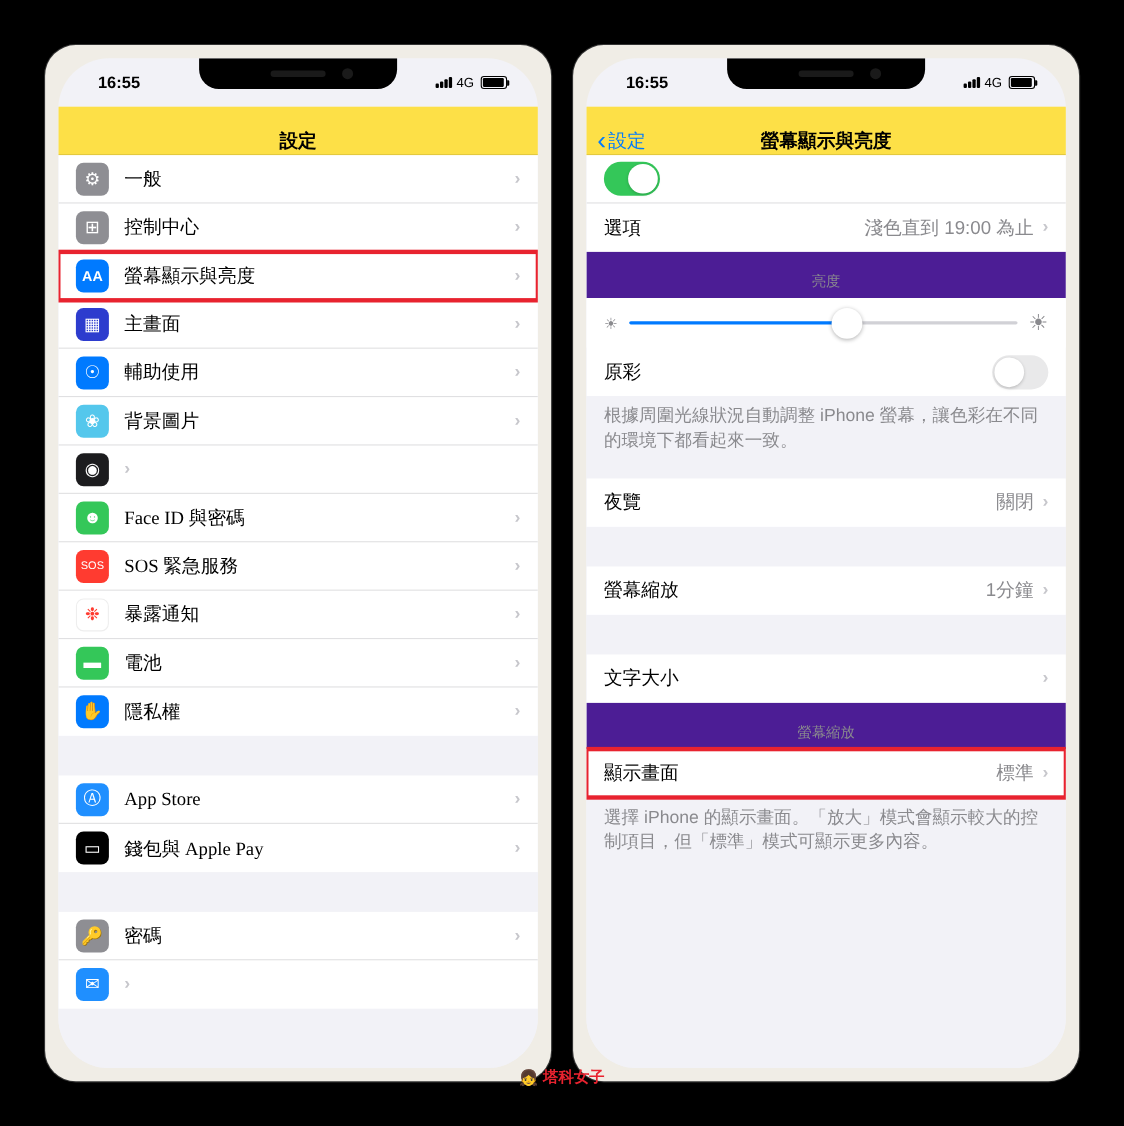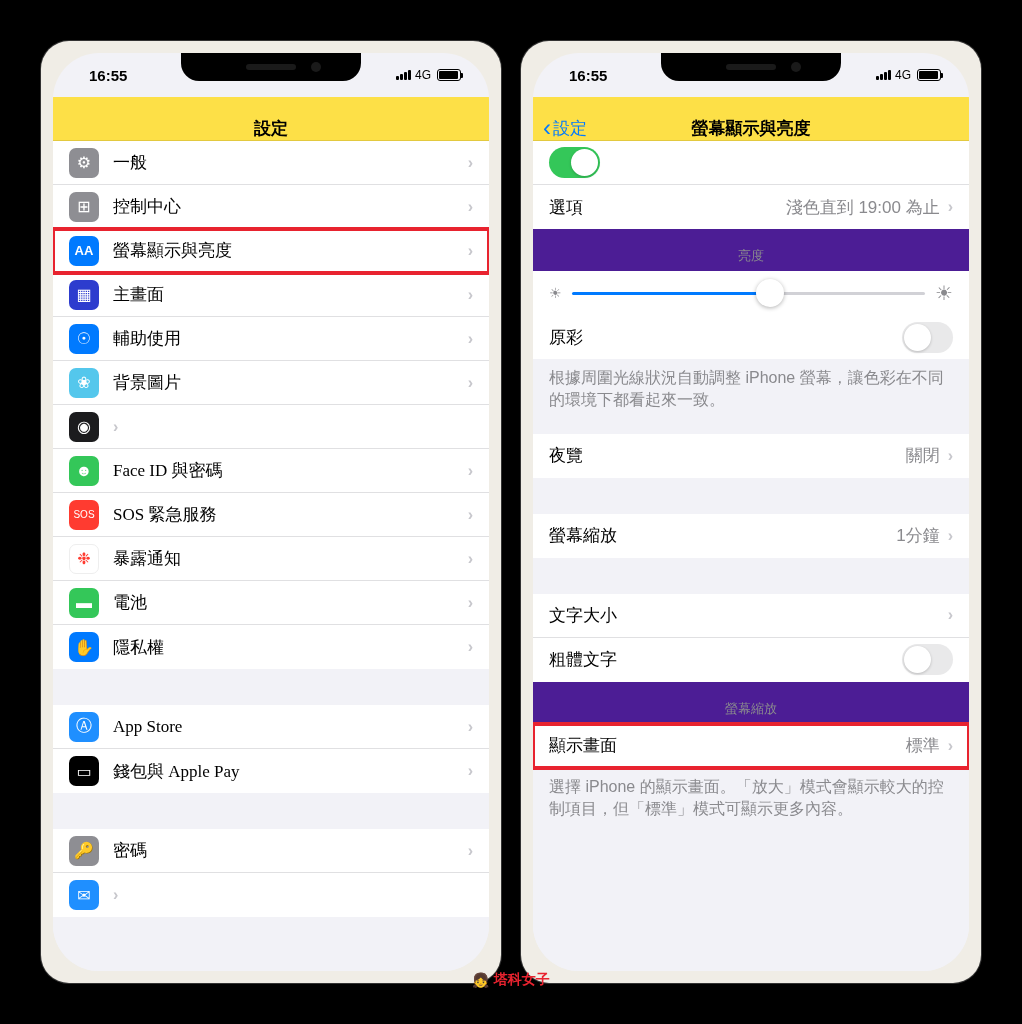--- a/index.html
+++ b/index.html
@@ -256,24 +256,20 @@
           <span class="value">1分鐘</span>
           <span class="chevron">›</span>
         </div>
       </div>
       <div class="group-gap"></div>
       <div class="list">
         <div class="row">
           <span class="label">文字大小</span>
           <span class="chevron">›</span>
         </div>
-        <div class="row">
-          <span class="label">粗體文字</span>
-          <span class="toggle off"></span>
-        </div>
       </div>
       <div class="header-label">螢幕縮放</div>
       <div class="list">
         <div class="row highlight">
           <span class="label">顯示畫面</span>
           <span class="value">標準</span>
           <span class="chevron">›</span>
         </div>
       </div>
       <div class="footer-label">選擇 iPhone 的顯示畫面。「放大」模式會顯示較大的控制項目，但「標準」模式可顯示更多內容。</div>

